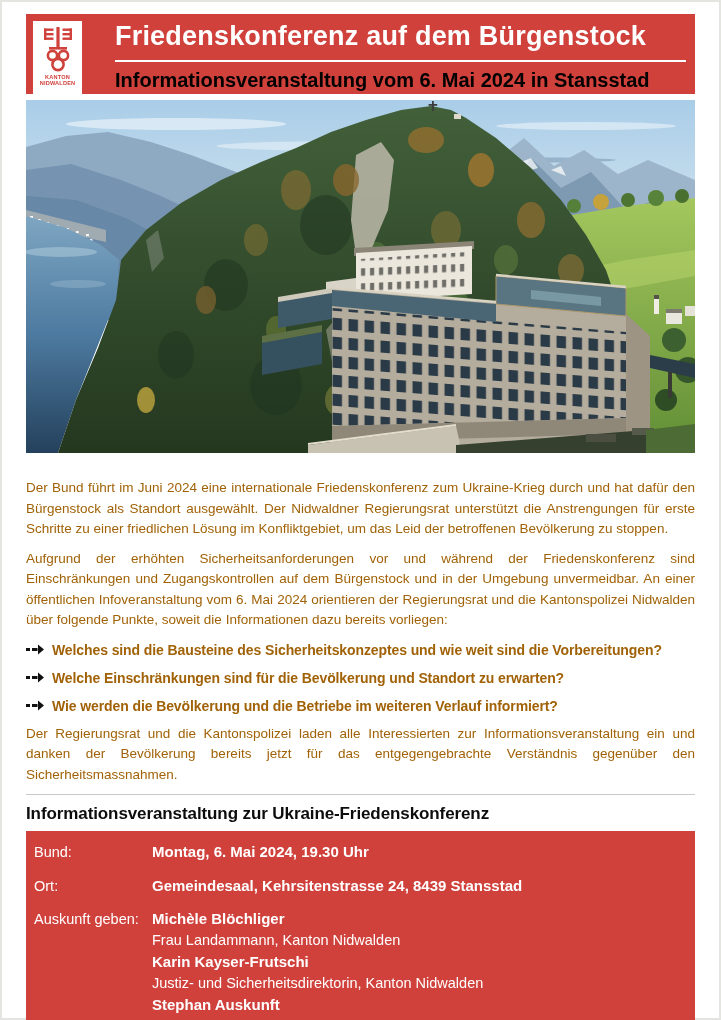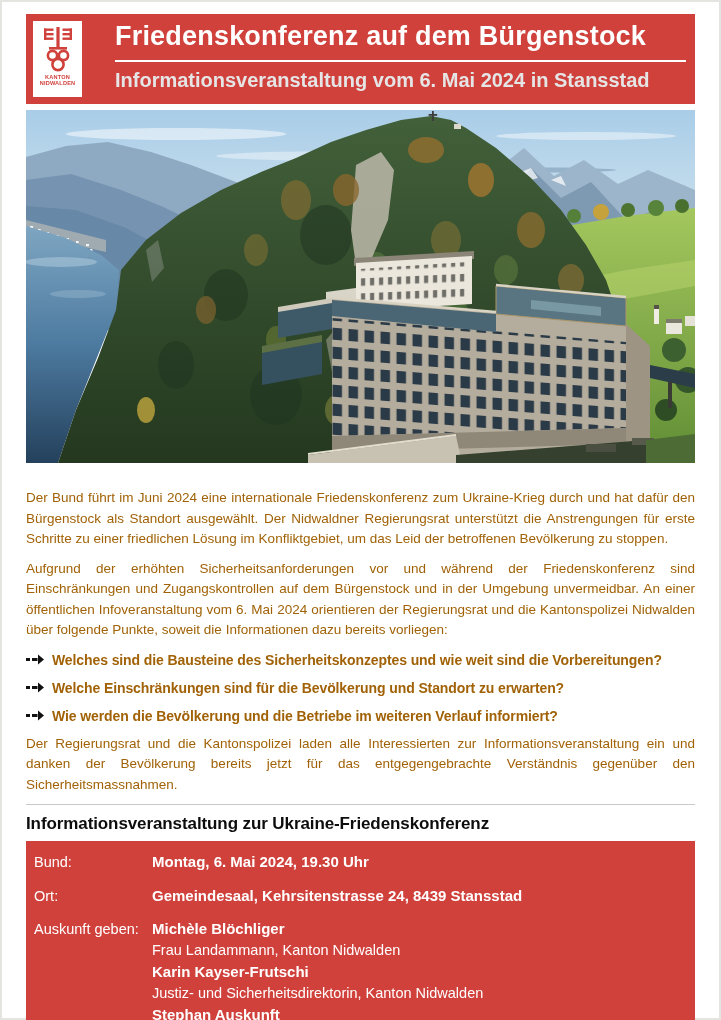--- a/index.html
+++ b/index.html
@@ -4,28 +4,28 @@
 <style>
   html,body{margin:0;padding:0;background:#f2f2f0;}
   .page{
     position:relative;width:721px;height:1020px;margin:0 auto;background:#ffffff;
     font-family:"Liberation Sans","DejaVu Sans",sans-serif;color:#141414;
     box-shadow:inset 0 0 0 2px #e4e4e1;overflow:hidden;
   }
   .content{position:absolute;left:26px;top:14px;width:669px;}
 
   
-  .banner{display:flex;height:90px;background:var(--red);}
+  .banner{display:flex;height:80px;background:var(--red);}
   .logo-box{flex:0 0 49px;height:76px;background:#ffffff;margin:7px 0 0 7px;
     display:flex;flex-direction:column;align-items:center;justify-content:flex-start;padding-top:5px;box-sizing:border-box;}
   .logo-caption{font-size:5.6px;line-height:6.4px;color:var(--red);font-weight:bold;text-align:center;letter-spacing:.2px;margin-top:2px;}
   .header-text{flex:1;padding:6px 9px 0 33px;}
   .header-title{color:#fff;font-weight:bold;font-size:27px;line-height:33px;letter-spacing:.2px;white-space:nowrap;}
   .header-rule{border:none;border-top:2px solid #fff;margin:7px 0 6px 0;}
-  .header-subtitle{color:#e5e5e5;font-weight:bold;font-size:20px;line-height:24px;white-space:nowrap;}
+  .header-subtitle{color:#000000;font-weight:bold;font-size:20px;line-height:24px;white-space:nowrap;}
 
   
   .photo{display:block;width:669px;height:353px;margin-top:6px;}
 
   
   .bodytext{margin-top:25px;font-size:13.5px;line-height:20.5px;text-align:justify;color:#a16207;}
   .bodytext p{margin:0 0 9px 0;}
   .bullets{margin:1px 0 5px 0;}
   .bullet{display:flex;align-items:center;gap:8px;font-weight:bold;font-size:14px;line-height:20px;margin-bottom:8px;letter-spacing:-.1px;}
   .bullet .arr{flex:0 0 18px;height:11px;}

